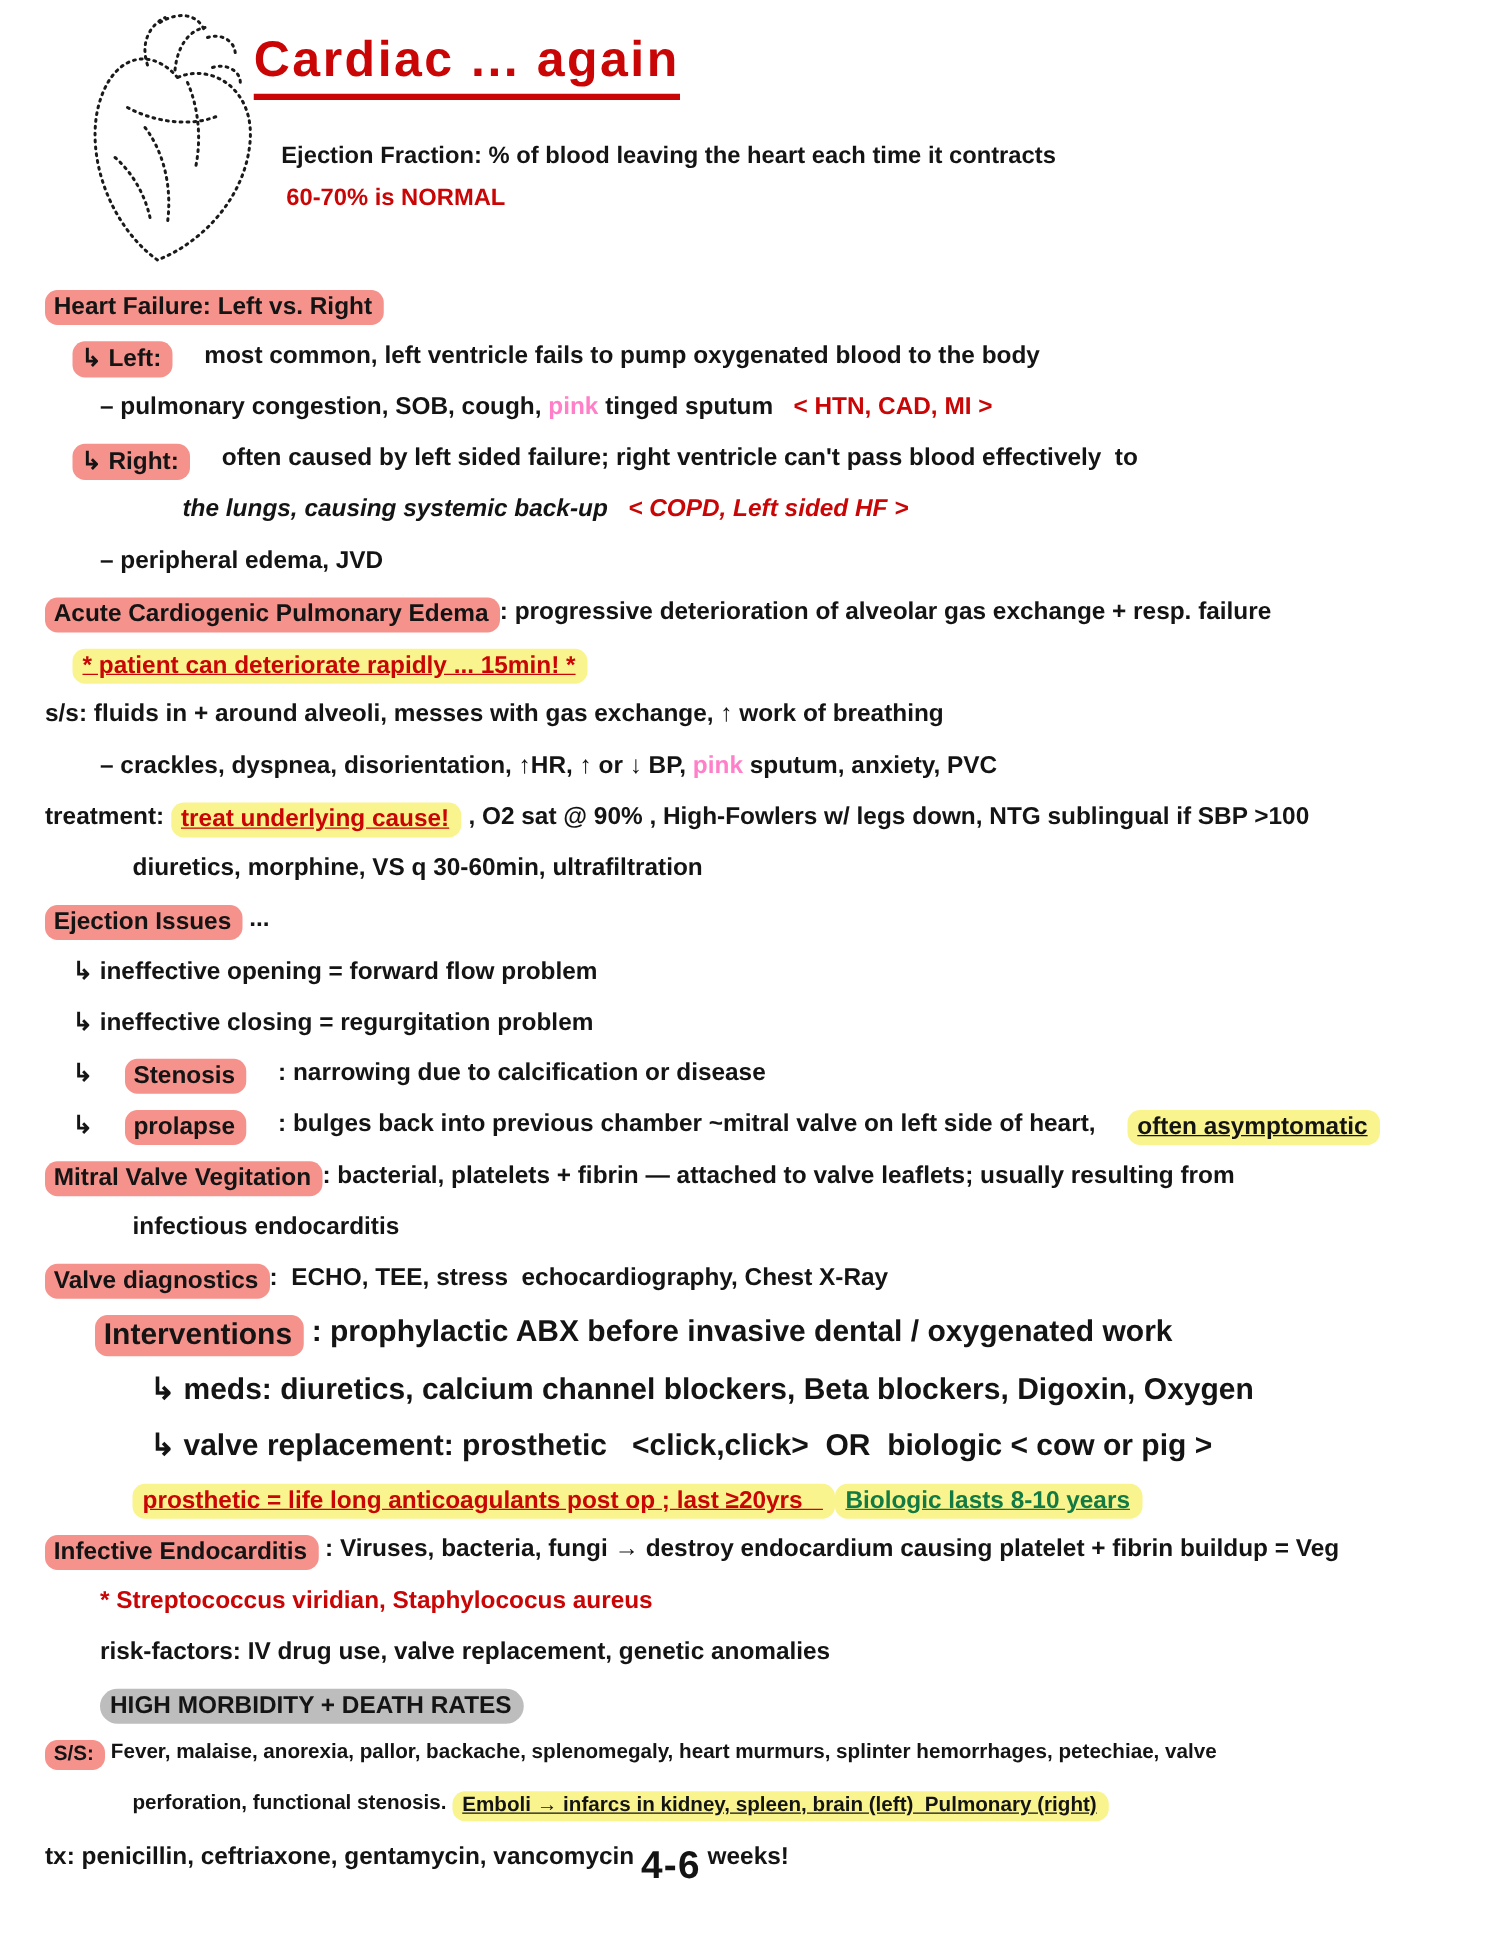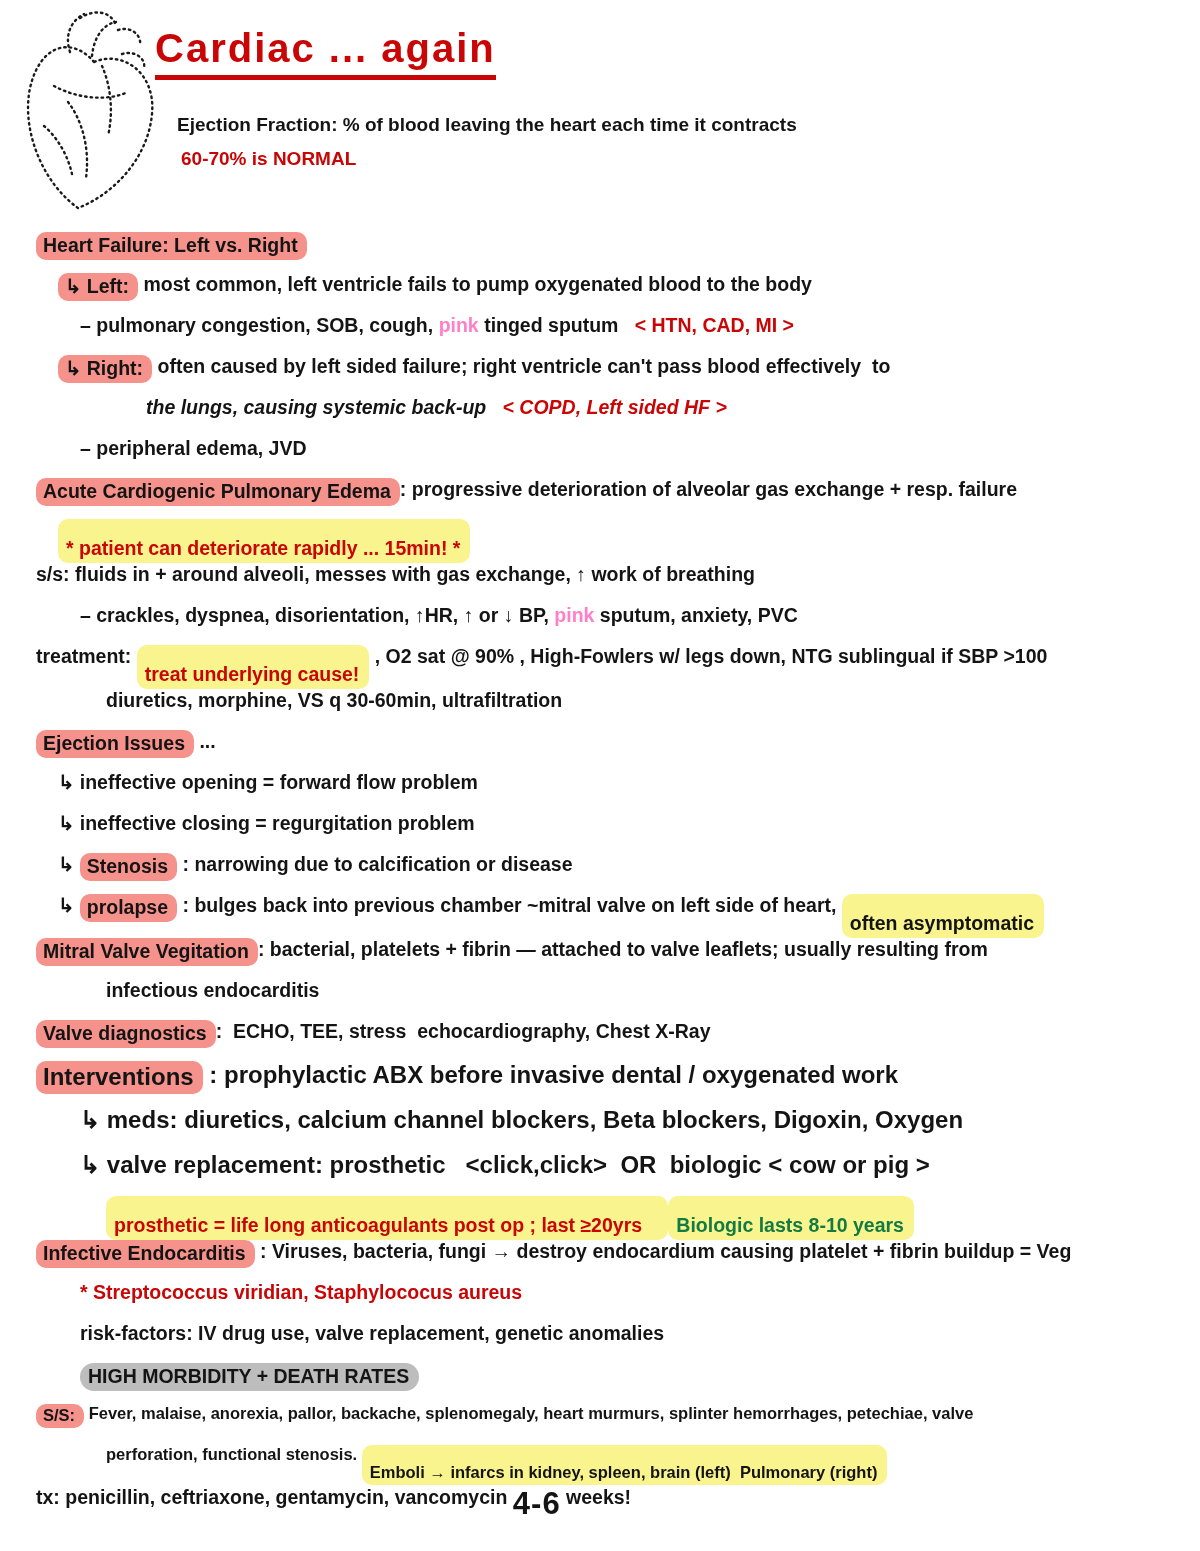--- a/index.html
+++ b/index.html
@@ -14,49 +14,49 @@
   }
   *{margin:0;padding:0;box-sizing:border-box;}
   html,body{width:1200px;}
   body{
     width:1200px;height:1551px;overflow:hidden;
     background:var(--paper);
     font-family:"Liberation Sans",sans-serif;
     color:var(--ink);
   }
   
-  .header{position:relative;height:228px;}
+  .header{position:relative;height:228px;margin-left:48px;}
   .heart-sketch{position:absolute;left:10px;top:6px;}
   .title-block{padding-left:155px;padding-top:26px;}
   .page-title{
     display:inline-block;
     font-size:40px;font-weight:bold;letter-spacing:2px;
     color:var(--red);
     border-bottom:5px solid var(--red);
     padding-bottom:4px;
   }
   .ef-line{margin-top:34px;padding-left:22px;font-size:19px;font-weight:600;}
   .ef-normal{margin-top:12px;padding-left:26px;font-size:19px;font-weight:700;color:var(--red);}
   
   .notes{padding:4px 14px 0 36px;}
   .line{min-height:41px;display:flex;align-items:flex-start;white-space:nowrap;font-size:19.5px;font-weight:600;}
-  .line.lg{font-size:24px;min-height:45px;font-weight:600;}
+  .line.lg{font-size:24px;min-height:45px;font-weight:600;margin-left:40px;}
   .line.sm{font-size:16.5px;}
   .indent-0{padding-left:0;}
-  .indent-1{padding-left:22px;}
+  .indent-1{padding-left:22px;gap:20px;}
   .indent-2{padding-left:44px;}
   .indent-3{padding-left:70px;}
   .indent-4{padding-left:110px;font-style:italic;}
   .seg{white-space:pre;}
   .seg.plain{color:var(--ink);}
   .seg.red{color:var(--red);font-weight:700;}
   .seg.pinktext{color:var(--pinktext);font-weight:700;}
   .seg.green{color:var(--green);font-weight:700;}
   .seg.hlpink{background:var(--hlpink);border-radius:10px;padding:2px 9px 3px 7px;}
-  .seg.hlyellow{background:var(--hlyellow);border-radius:10px;padding:18px 10px 3px 8px;}
+  .seg.hlyellow{background:var(--hlyellow);border-radius:10px;padding:2px 10px 3px 8px;text-decoration:underline;}
   .seg.hlgrey{background:var(--hlgrey);border-radius:14px;padding:2px 10px 3px 8px;}
   .seg.big{font-size:31px;font-weight:800;letter-spacing:1px;}
 </style>
 </head>
 <body>
 
 <div class="header">
   <svg class="heart-sketch" width="172" height="212" viewBox="0 0 172 212" fill="none" stroke="#1a1a1a" stroke-width="2.4" stroke-linecap="round" stroke-dasharray="1.5 4">
     <path d="M84,56 C62,30 30,38 20,82 C11,126 34,178 68,202 C104,188 138,152 142,108 C146,66 112,44 84,56 Z"></path>
     <path d="M60,46 C54,28 62,14 74,8"></path>

